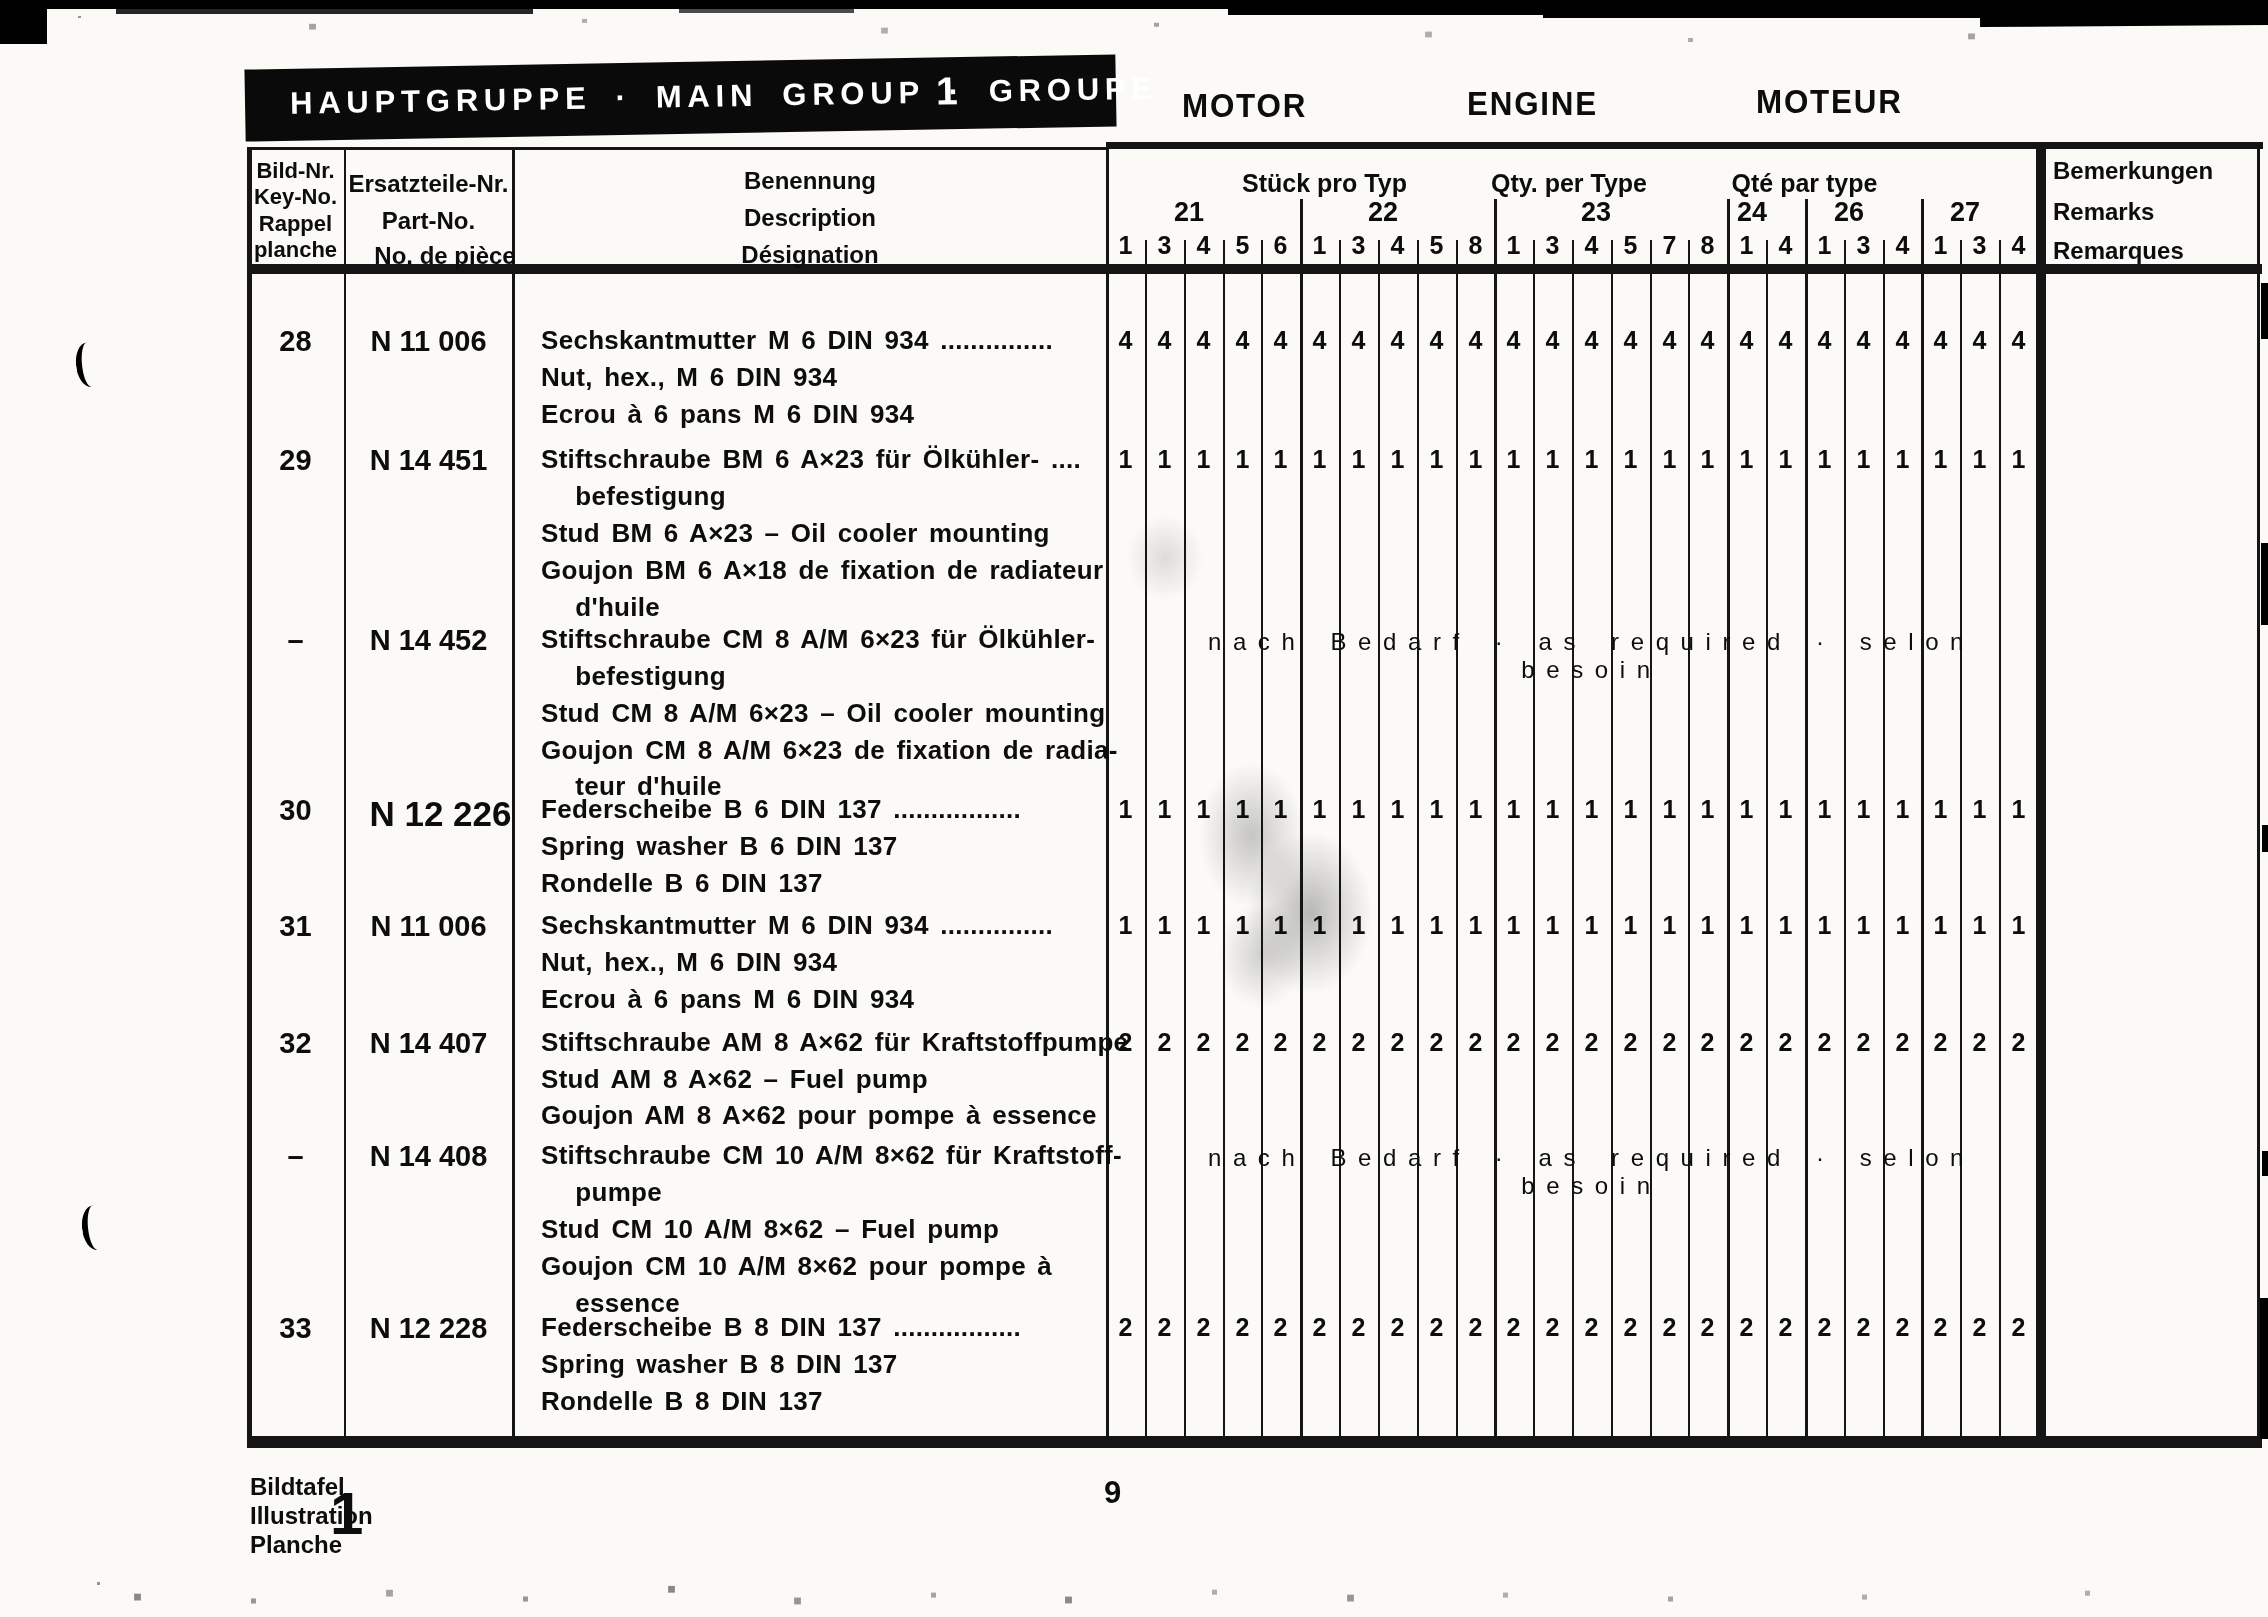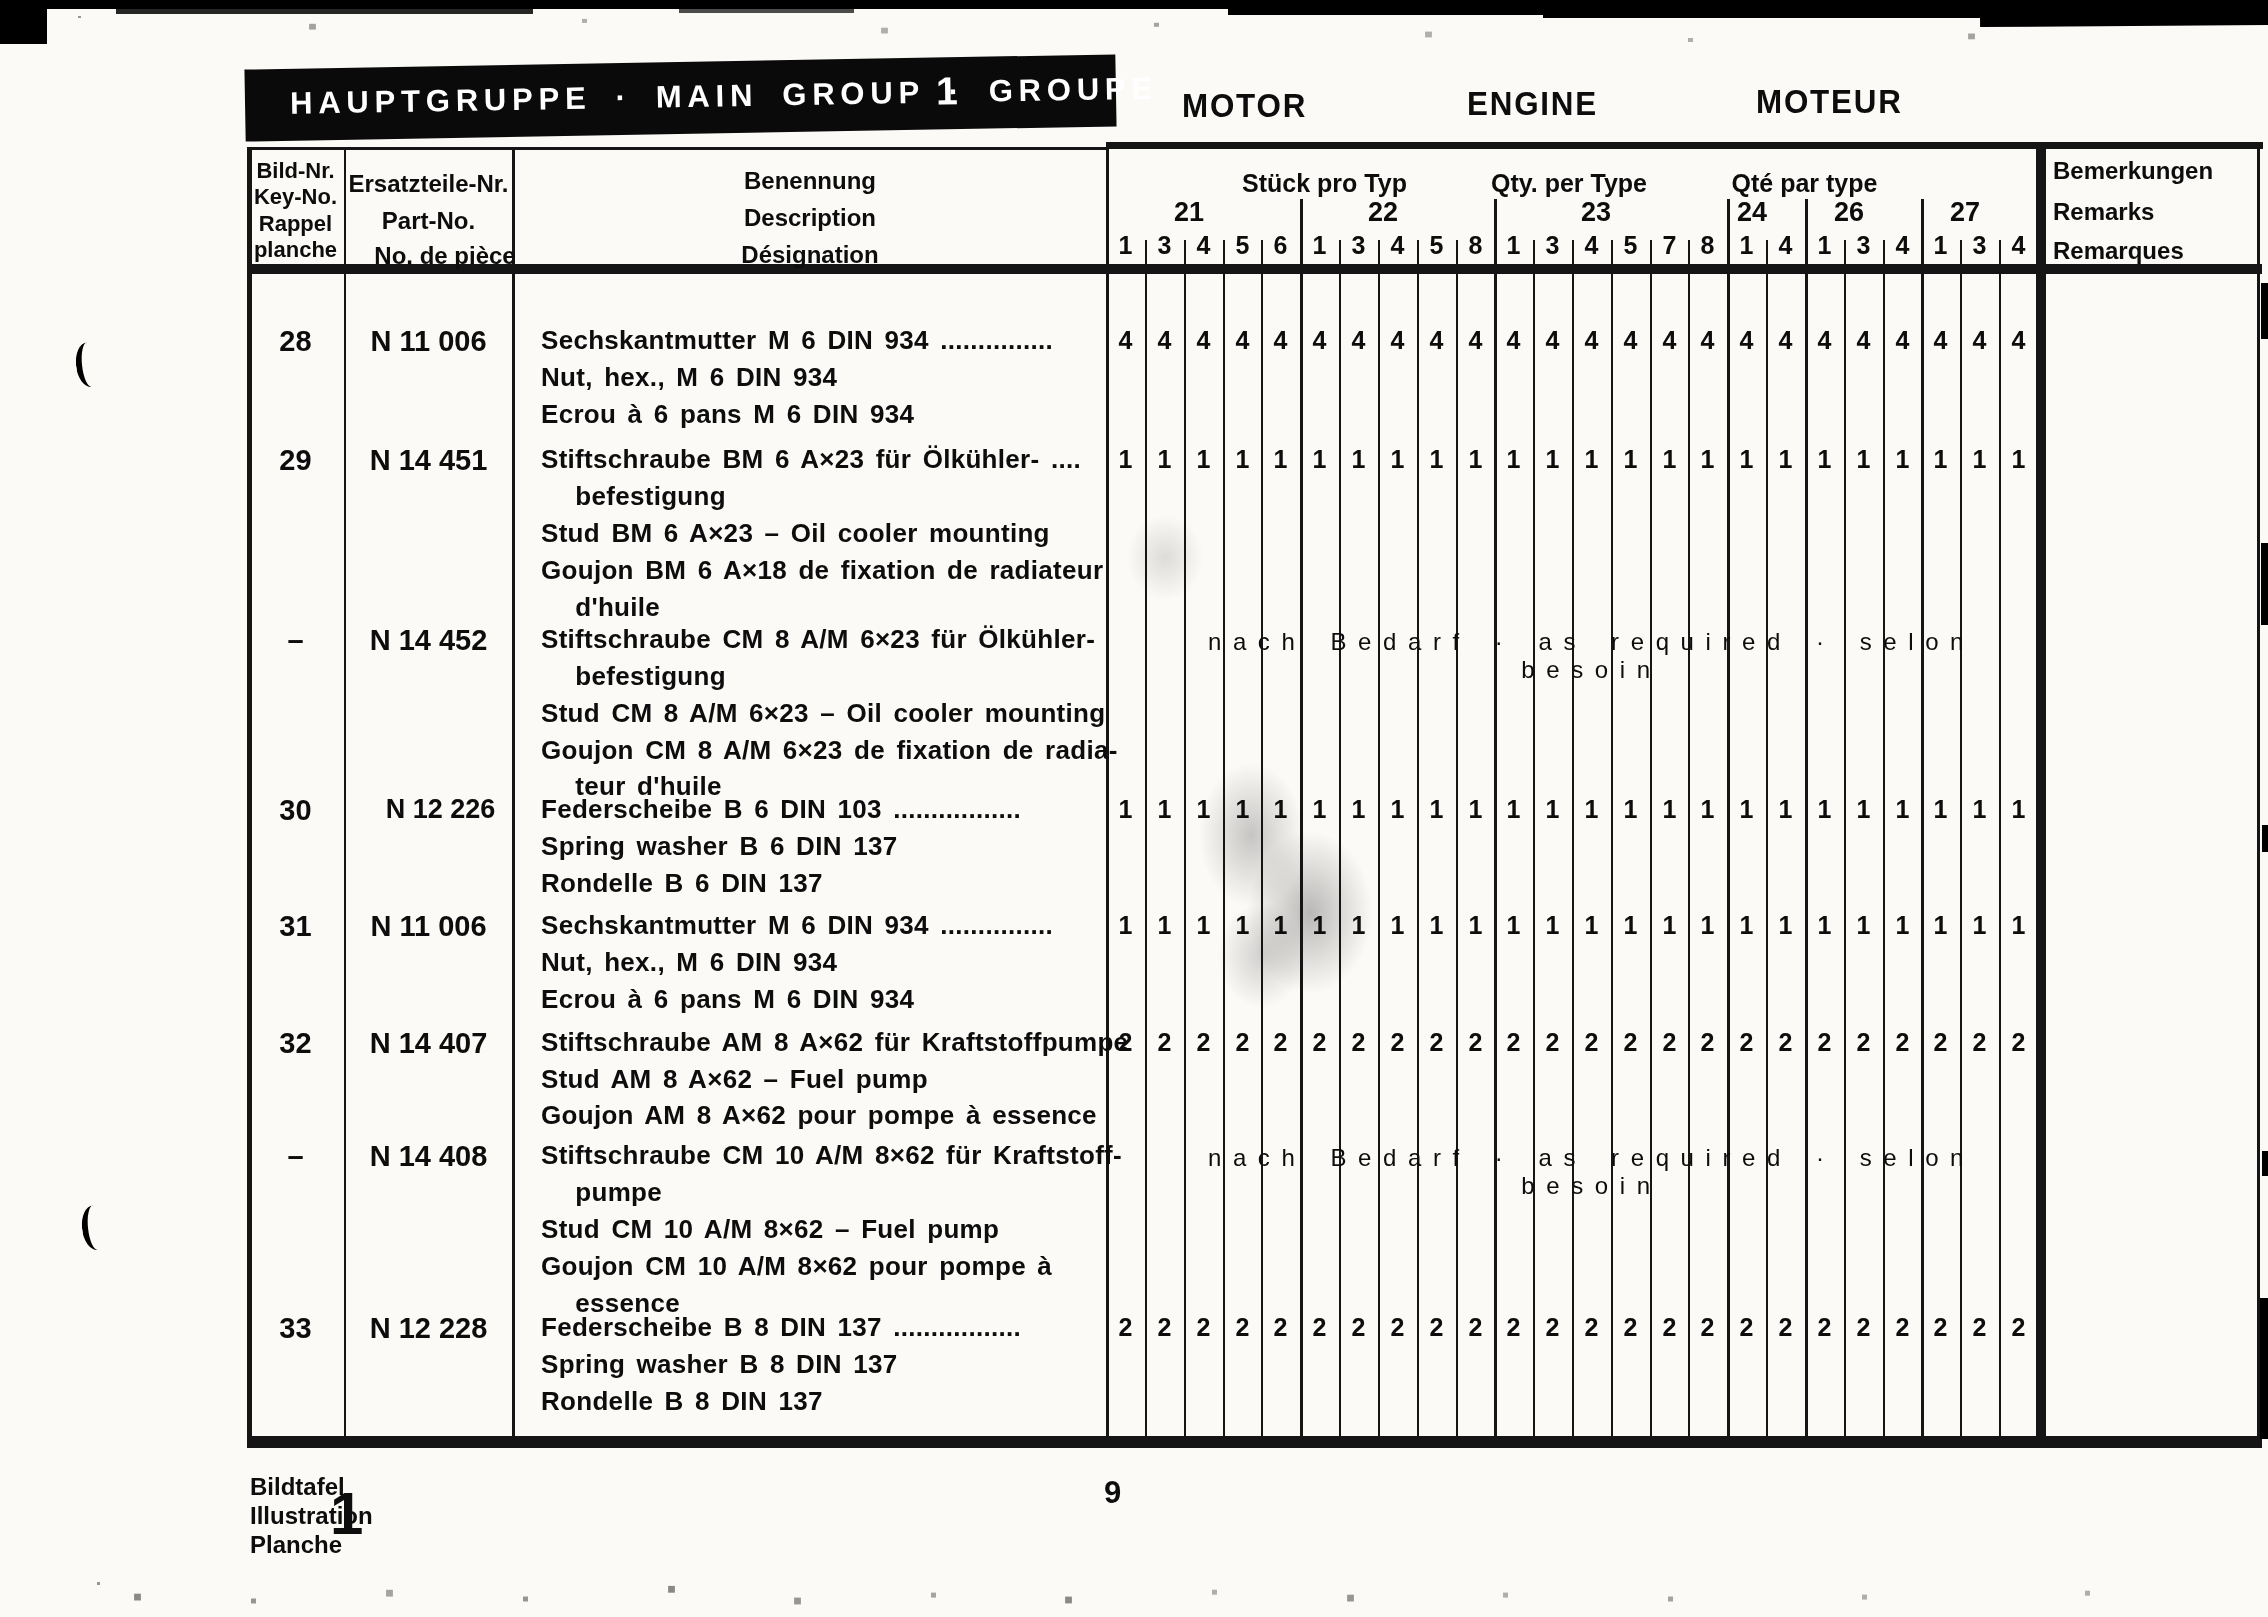--- a/index.html
+++ b/index.html
@@ -234,22 +234,22 @@
     <div class="abs" style="left: 1999px; top: 445px; width: 39px; text-align: center; font-size: 25px; font-weight: 700;">1</div>
     <div class="abs" style="left: 248px; top: 624px; width: 95px; text-align: center; font-size: 29px; font-weight: 700;">–</div>
     <div class="abs" style="left: 345px; top: 624px; width: 167px; text-align: center; font-size: 29px; font-weight: 700;">N 14 452</div>
     <div class="abs" style="left: 541px; top: 624px; font-size: 26px; font-weight: 700; letter-spacing: 0.3px; word-spacing: 3.9px; white-space: pre;">Stiftschraube CM 8 A/M 6×23 für Ölkühler-</div>
     <div class="abs" style="left: 541px; top: 661px; font-size: 26px; font-weight: 700; letter-spacing: 0.3px; word-spacing: 3.9px; white-space: pre;">   befestigung</div>
     <div class="abs" style="left: 541px; top: 698px; font-size: 26px; font-weight: 700; letter-spacing: 0.3px; word-spacing: 3.9px; white-space: pre;">Stud CM 8 A/M 6×23 – Oil cooler mounting</div>
     <div class="abs" style="left: 541px; top: 735px; font-size: 26px; font-weight: 700; letter-spacing: 0.3px; word-spacing: 3.9px; white-space: pre;">Goujon CM 8 A/M 6×23 de fixation de radia-</div>
     <div class="abs" style="left: 541px; top: 771px; font-size: 26px; font-weight: 700; letter-spacing: 0.3px; word-spacing: 3.9px; white-space: pre;">   teur d'huile</div>
     <div class="abs" style="left: 1174px; top: 628px; width: 835px; text-align: center; font-size: 24px; letter-spacing: 11.6px; word-spacing: 5.8px;">nach Bedarf · as required · selon besoin</div>
     <div class="abs" style="left: 248px; top: 794px; width: 95px; text-align: center; font-size: 29px; font-weight: 700;">30</div>
-    <div class="abs" style="left: 345px; top: 794px; width: 191px; text-align: center; font-size: 27px; font-weight: 700;">N 12 226</div>
-    <div class="abs" style="left: 541px; top: 794px; font-size: 26px; font-weight: 700; letter-spacing: 0.3px; word-spacing: 3.9px; white-space: pre;">Federscheibe B 6 DIN 103 .................</div>
+    <div class="abs" style="left: 345px; top: 794px; width: 191px; text-align: center; font-size: 35px; font-weight: 700;">N 12 226</div>
+    <div class="abs" style="left: 541px; top: 794px; font-size: 26px; font-weight: 700; letter-spacing: 0.3px; word-spacing: 3.9px; white-space: pre;">Federscheibe B 6 DIN 137 .................</div>
     <div class="abs" style="left: 541px; top: 831px; font-size: 26px; font-weight: 700; letter-spacing: 0.3px; word-spacing: 3.9px; white-space: pre;">Spring washer B 6 DIN 137</div>
     <div class="abs" style="left: 541px; top: 868px; font-size: 26px; font-weight: 700; letter-spacing: 0.3px; word-spacing: 3.9px; white-space: pre;">Rondelle B 6 DIN 137</div>
     <div class="abs" style="left: 1106px; top: 795px; width: 39px; text-align: center; font-size: 25px; font-weight: 700;">1</div>
     <div class="abs" style="left: 1145px; top: 795px; width: 39px; text-align: center; font-size: 25px; font-weight: 700;">1</div>
     <div class="abs" style="left: 1184px; top: 795px; width: 39px; text-align: center; font-size: 25px; font-weight: 700;">1</div>
     <div class="abs" style="left: 1223px; top: 795px; width: 39px; text-align: center; font-size: 25px; font-weight: 700;">1</div>
     <div class="abs" style="left: 1261px; top: 795px; width: 39px; text-align: center; font-size: 25px; font-weight: 700;">1</div>
     <div class="abs" style="left: 1300px; top: 795px; width: 39px; text-align: center; font-size: 25px; font-weight: 700;">1</div>
     <div class="abs" style="left: 1339px; top: 795px; width: 39px; text-align: center; font-size: 25px; font-weight: 700;">1</div>
     <div class="abs" style="left: 1378px; top: 795px; width: 39px; text-align: center; font-size: 25px; font-weight: 700;">1</div>

